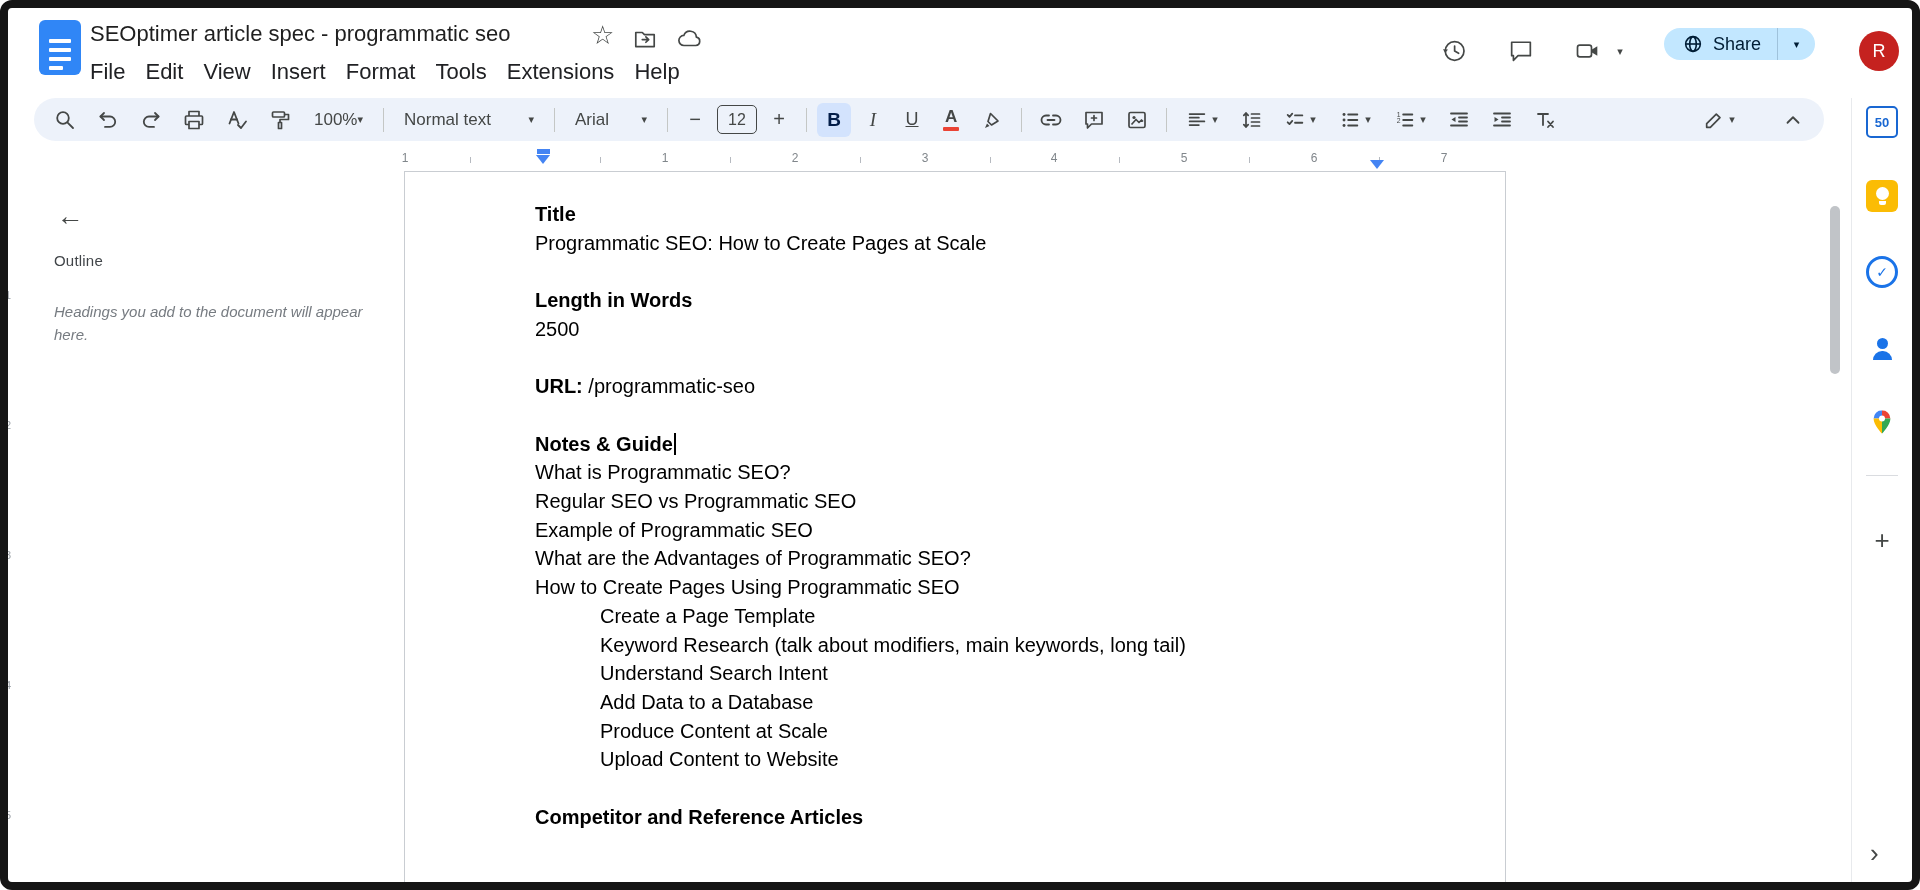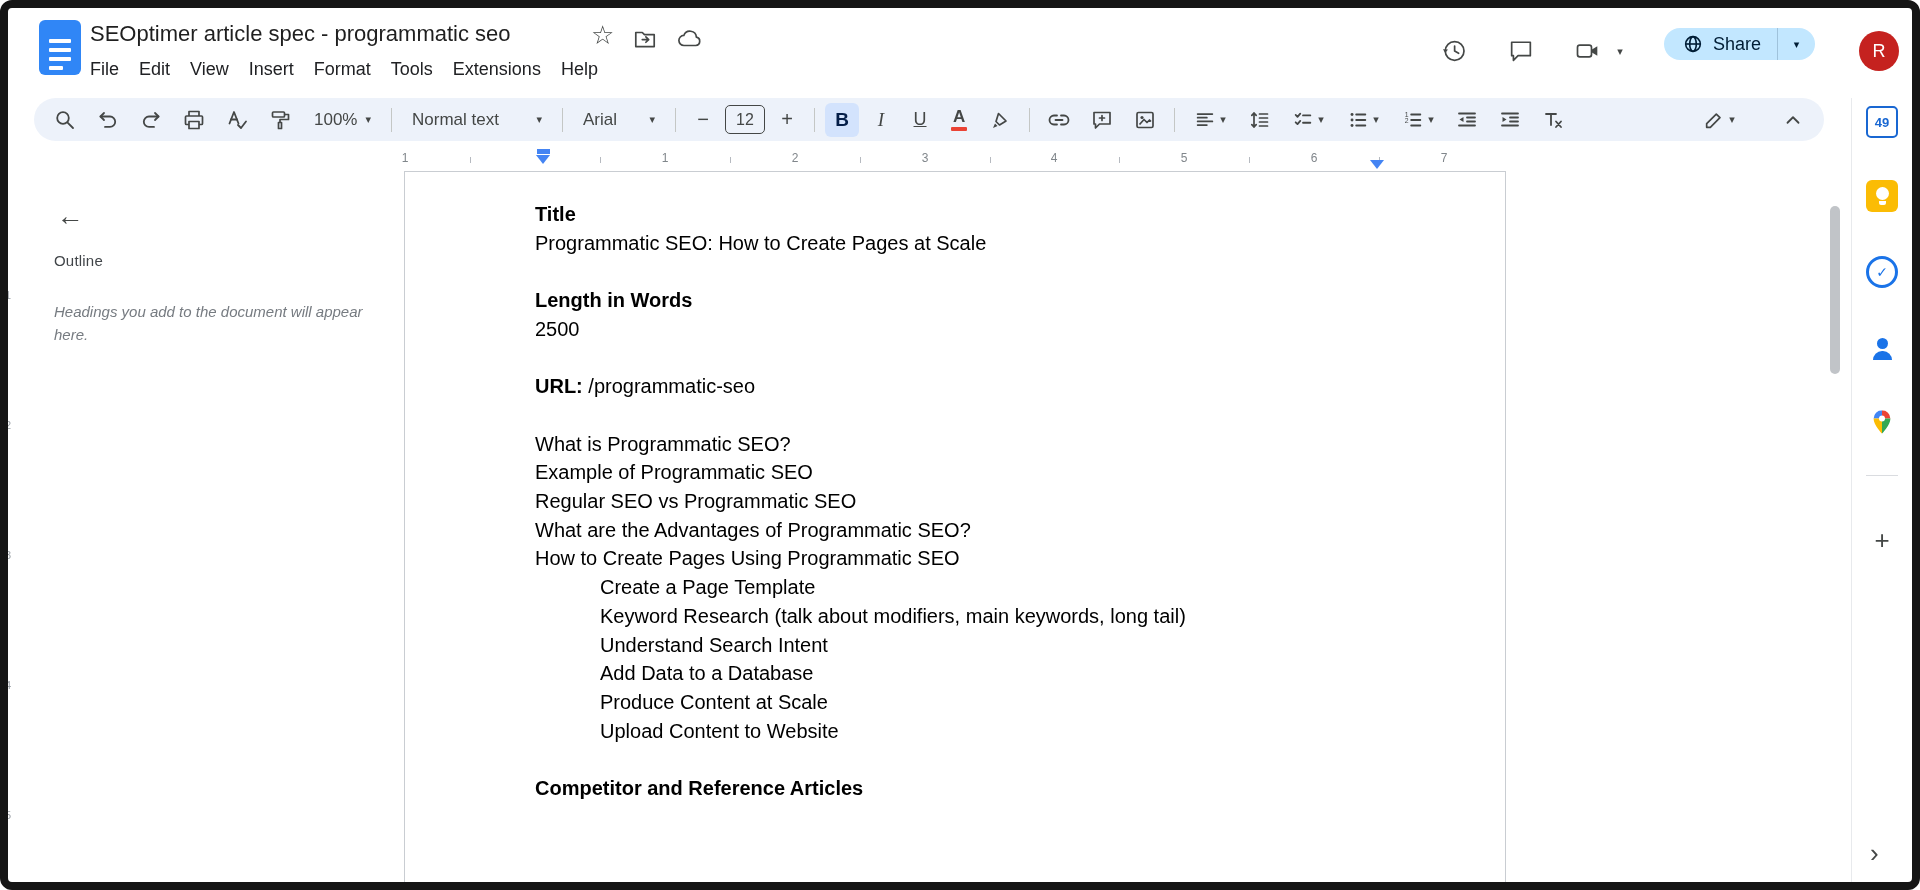--- a/index.html
+++ b/index.html
@@ -13,38 +13,38 @@
   .docs-logo { position:absolute; left:31px; top:12px; width:42px; height:55px; background:#3086f6; border-radius:6px; }
   .docs-logo .lines { position:absolute; left:10px; right:10px; top:19px; }
   .docs-logo .lines i { display:block; height:4px; background:#fff; border-radius:1px; margin-bottom:5px; }
   .docs-logo .lines i:last-child { width:62%; margin-bottom:0; }
 
   .doc-title { position:absolute; left:82px; top:13px; font-size:22px; color:#1f1f1f; white-space:nowrap; }
   .title-ic { position:absolute; top:18px; color:#444746; }
   .star-g { font-size:26px; line-height:26px; }
 
   .menubar { position:absolute; left:72px; top:48px; display:flex; }
-  .menu-item { font-size:18px; color:#202124; padding:3px 10px; border-radius:5px; cursor:default; }
+  .menu-item { font-size:22px; color:#202124; padding:3px 10px; border-radius:5px; cursor:default; }
 
   .hdr-ic { position:absolute; top:24px; width:38px; height:38px; display:flex; align-items:center; justify-content:center; color:#444746; border-radius:50%; }
   .caret { font-size:11px; color:#444746; line-height:1; }
 
   .share-btn { position:absolute; left:1656px; top:20px; height:32px; background:#c2e7ff; border-radius:23px; display:flex; align-items:center; color:#001d35; }
   .share-main { display:flex; align-items:center; gap:9px; padding:0 16px 0 18px; height:100%; }
   .share-label { font-size:18px; font-weight:500; }
   .share-caret { width:38px; height:100%; display:flex; align-items:center; justify-content:center; border-left:1px solid rgba(0,29,53,.18); }
   .avatar { position:absolute; left:1851px; top:23px; width:40px; height:40px; border-radius:50%; background:#c5221f; color:#fff; font-size:18px; font-weight:500; display:flex; align-items:center; justify-content:center; }
 
   
   .toolbar { position:absolute; left:34px; top:98px; width:1790px; height:43px; background:#edf2fa; border-radius:22px; display:flex; align-items:center; padding:0 12px; gap:5px; }
   .tb-btn { width:38px; height:34px; border-radius:6px; display:flex; align-items:center; justify-content:center; color:#444746; position:relative; }
   .tb-btn.narrow { width:34px; }
   .tb-btn.active { background:#d3e3fd; color:#041e49; }
   .tb-div { width:1px; height:24px; background:#c4c7c5; margin:0 5px; flex:none; }
-  .tb-drop { height:34px; display:flex; align-items:center; gap:8px; padding:0 10px; border-radius:6px; color:#444746; font-size:17px; white-space:nowrap; }
+  .tb-drop { height:34px; display:flex; align-items:center; padding:0 10px; border-radius:6px; color:#444746; font-size:17px; white-space:nowrap; }
   .size-box { width:40px; height:29px; border:1.5px solid #444746; border-radius:5px; display:flex; align-items:center; justify-content:center; font-size:16px; color:#444746; background:transparent; }
   .glyph-b { font-size:19px; font-weight:700; }
   .glyph-i { font-size:19px; font-style:italic; font-family:"Liberation Serif",serif; }
   .glyph-u { font-size:18px; text-decoration:underline; }
   .color-a { flex-direction:column; gap:0; }
   .color-a span { font-size:17px; font-weight:700; line-height:17px; }
   .color-a .bar { width:16px; height:4px; background:#ea4335; border-radius:1px; margin-top:2px; }
   .with-caret { gap:4px; width:50px; }
   .tb-right { margin-left:auto; display:flex; align-items:center; gap:30px; }
   .tb-fs { font-size:20px; color:#444746; }
@@ -381,41 +381,42 @@
 <div class="page">
   <div class="doc-text">
       <div class="line"><span class="seg b">Title</span></div>
       <div class="line"><span class="seg">Programmatic SEO: How to Create Pages at Scale</span></div>
       <div class="line">&nbsp;</div>
       <div class="line"><span class="seg b">Length in Words</span></div>
       <div class="line"><span class="seg">2500</span></div>
       <div class="line">&nbsp;</div>
       <div class="line"><span class="seg b">URL: </span><span class="seg">/programmatic-seo</span></div>
       <div class="line">&nbsp;</div>
+      <div class="line"><span class="seg b">Notes &amp; Guide</span><span class="caret-cursor"></span></div>
       <div class="line"><span class="seg">What is Programmatic SEO?</span></div>
+      <div class="line"><span class="seg">Regular SEO vs Programmatic SEO</span></div>
       <div class="line"><span class="seg">Example of Programmatic SEO</span></div>
-      <div class="line"><span class="seg">Regular SEO vs Programmatic SEO</span></div>
       <div class="line"><span class="seg">What are the Advantages of Programmatic SEO?</span></div>
       <div class="line"><span class="seg">How to Create Pages Using Programmatic SEO</span></div>
       <div class="line ind"><span class="seg">Create a Page Template</span></div>
       <div class="line ind"><span class="seg">Keyword Research (</span><span class="seg i">talk about modifiers, main keywords, long tail)</span></div>
       <div class="line ind"><span class="seg">Understand Search Intent</span></div>
       <div class="line ind"><span class="seg">Add Data to a Database</span></div>
       <div class="line ind"><span class="seg">Produce Content at Scale</span></div>
       <div class="line ind"><span class="seg">Upload Content to Website</span></div>
       <div class="line">&nbsp;</div>
       <div class="line"><span class="seg b">Competitor and Reference Articles</span></div>
     </div>
 </div>
 
 <div class="scrollbar"></div>
 
 <div class="appbar-div"></div>
 <div class="side-ic cal" style="top:106px">
-    <span>49</span>
+    <span>50</span>
   </div>
 <div class="side-ic keep" style="top:180px">
     <i class="bulb"></i>
     <i class="bulb-base"></i>
   </div>
 <div class="side-ic tasks" style="top:256px">
     <span>✓</span>
   </div>
 <div class="side-ic contacts" style="top:332px">
     <i class="head"></i>

